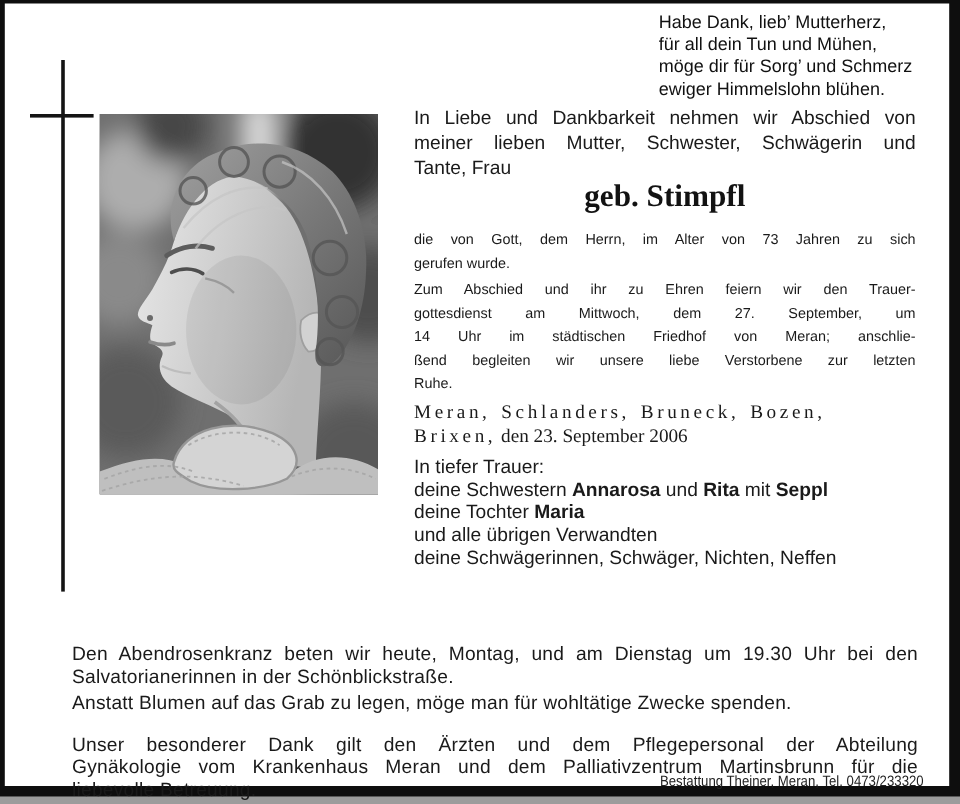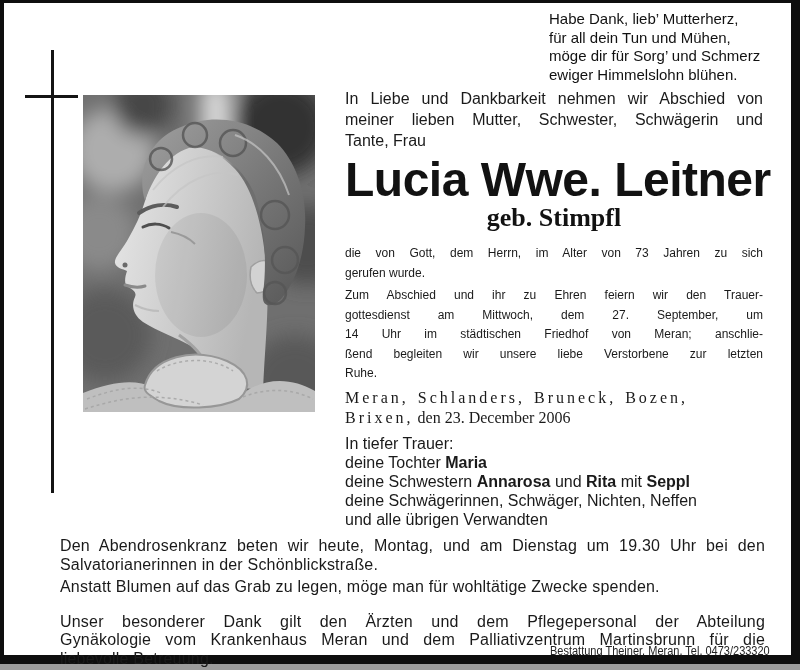--- a/index.html
+++ b/index.html
@@ -137,47 +137,46 @@
   </div>
 
   <div class="main-col">
 
     <div class="intro">
       <div class="j">In Liebe und Dankbarkeit nehmen wir Abschied von</div>
       <div class="j">meiner lieben Mutter, Schwester, Schwägerin und</div>
       <div>Tante, Frau</div>
     </div>
 
-    <h1 class="name">Lucia Wwe. Leitner</h1>
     <div class="birthname">geb. Stimpfl</div>
 
     <div class="para para-called">
       <div class="j">die von Gott, dem Herrn, im Alter von 73 Jahren zu sich</div>
       <div>gerufen wurde.</div>
     </div>
 
     <div class="para para-service">
       <div class="j">Zum Abschied und ihr zu Ehren feiern wir den Trauer-</div>
       <div class="j">gottesdienst am Mittwoch, dem 27. September, um</div>
       <div class="j">14 Uhr im städtischen Friedhof von Meran; anschlie-</div>
       <div class="j">ßend begleiten wir unsere liebe Verstorbene zur letzten</div>
       <div>Ruhe.</div>
     </div>
 
     <div class="dateline">
       <div class="spaced">Meran, Schlanders, Bruneck, Bozen,</div>
-      <div><span class="spaced">Brixen,</span><span> den 23. December 2006</span></div>
+      <div><span class="spaced">Brixen,</span><span> den 23. September 2006</span></div>
     </div>
 
     <div class="mourning">
       <div>In tiefer Trauer:</div>
+      <div><span>deine Schwestern </span><b>Annarosa</b><span> und </span><b>Rita</b><span> mit </span><b>Seppl</b></div>
       <div><span>deine Tochter </span><b>Maria</b></div>
-      <div><span>deine Schwestern </span><b>Annarosa</b><span> und </span><b>Rita</b><span> mit </span><b>Seppl</b></div>
+      <div>und alle übrigen Verwandten</div>
       <div>deine Schwägerinnen, Schwäger, Nichten, Neffen</div>
-      <div>und alle übrigen Verwandten</div>
     </div>
 
   </div>
 
   <div class="bottom-col">
     <div>
       <div class="j">Den Abendrosenkranz beten wir heute, Montag, und am Dienstag um 19.30 Uhr bei den</div>
       <div>Salvatorianerinnen in der Schönblickstraße.</div>
     </div>
     <div class="bpara-2">

